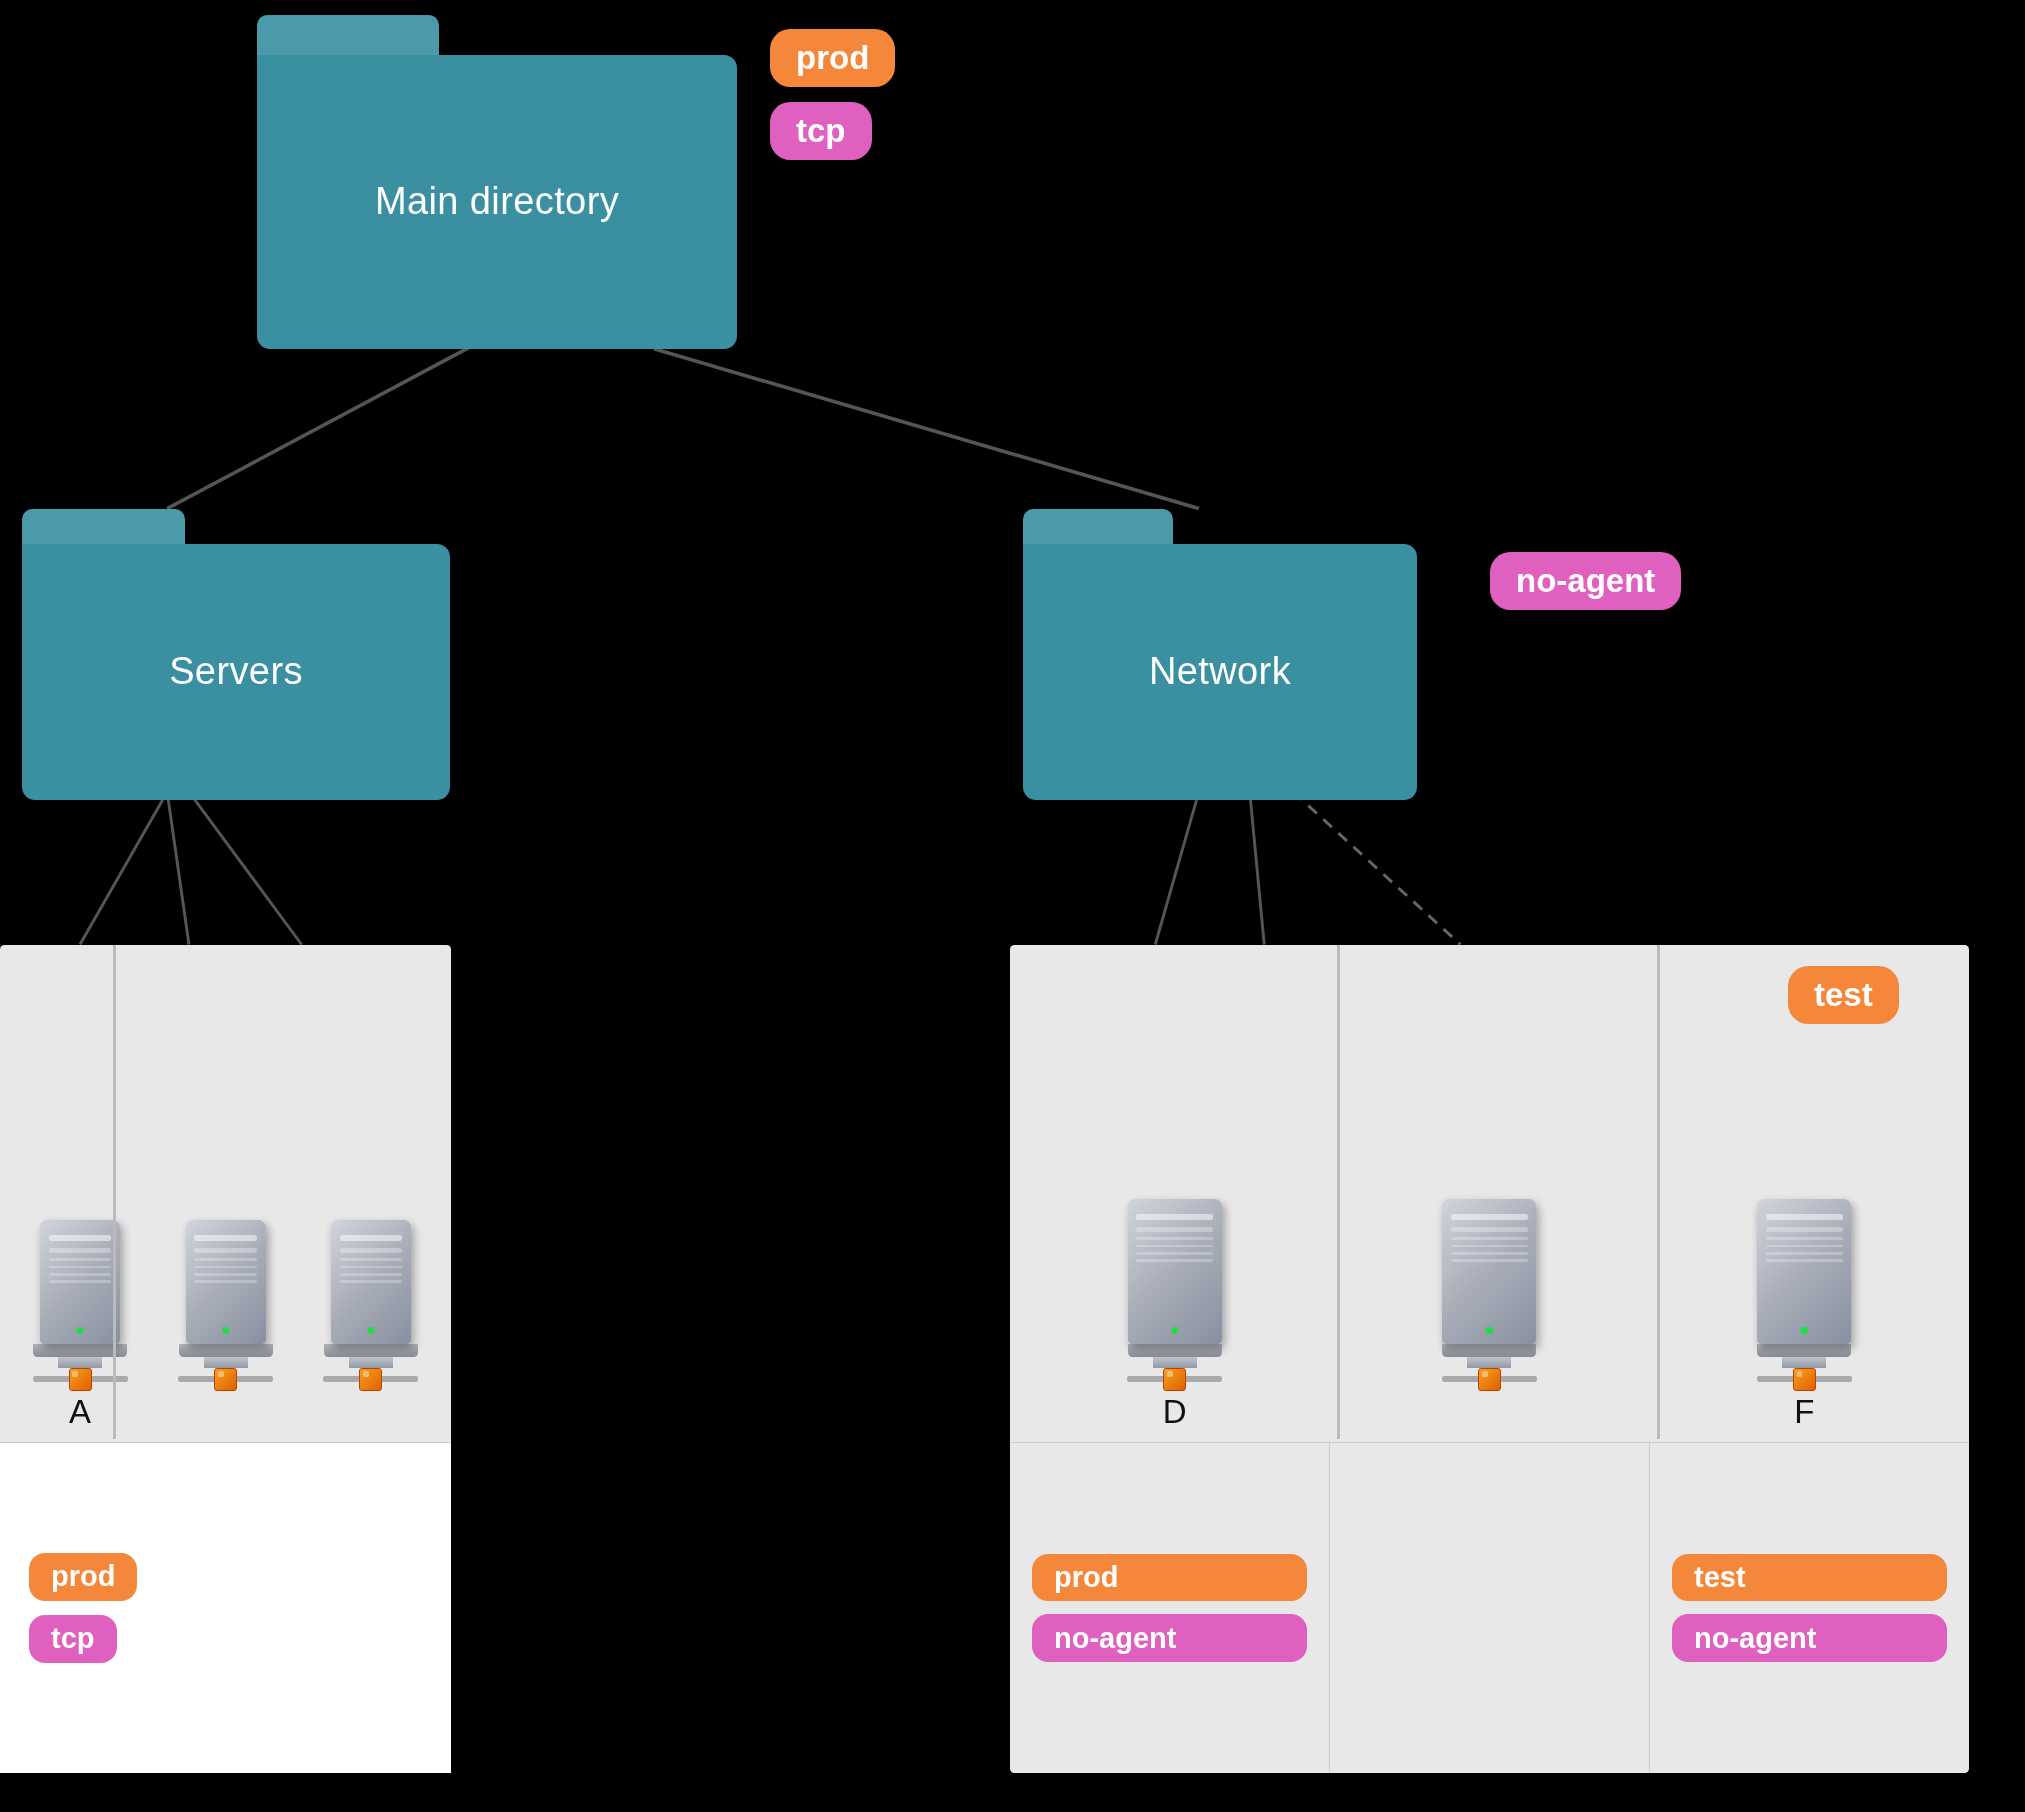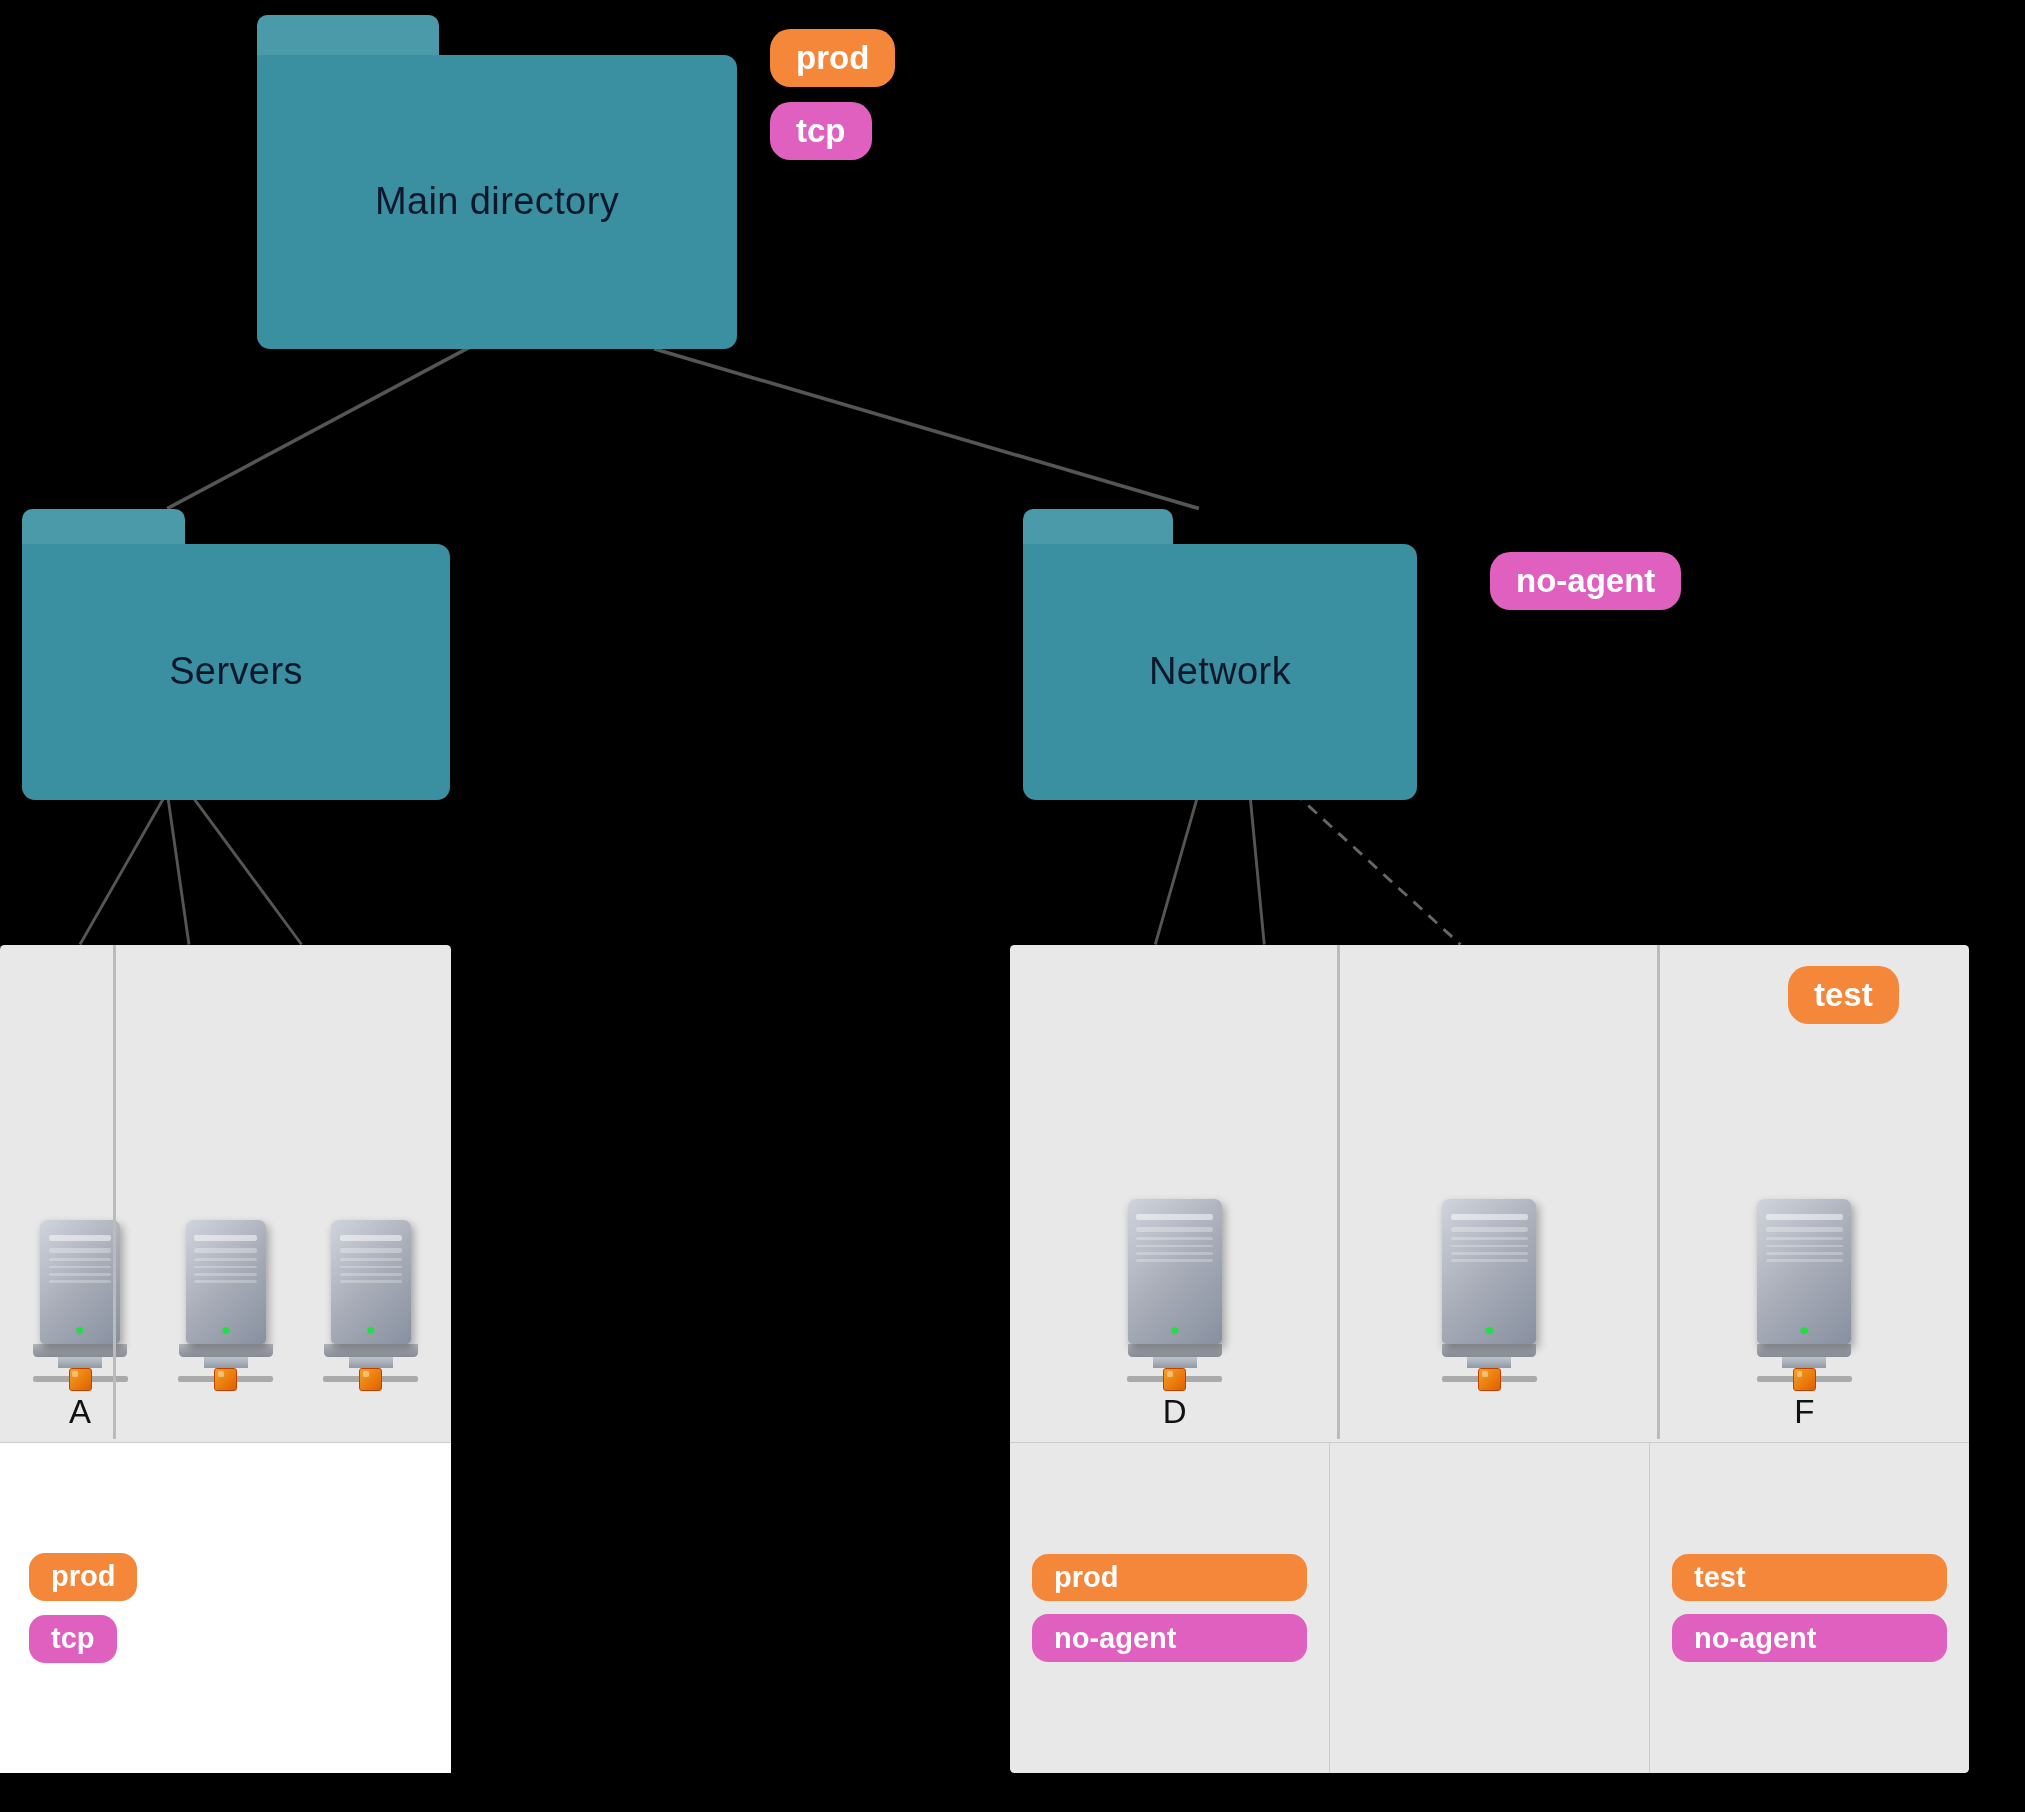--- a/index.html
+++ b/index.html
@@ -39,21 +39,21 @@
       left: 0;
       right: 0;
       height: 88%;
       background: #3a8fa0;
       border-radius: 0 13px 13px 13px;
       display: flex;
       align-items: center;
       justify-content: center;
     }
     .folder-label {
-      color: #0f172a;
+      color: #ffffff;
       font-size: 38px;
       font-weight: 500;
       text-align: center;
       letter-spacing: 0.4px;
     }
 
     
     .tag {
       position: absolute;
       border-radius: 20.3px;

